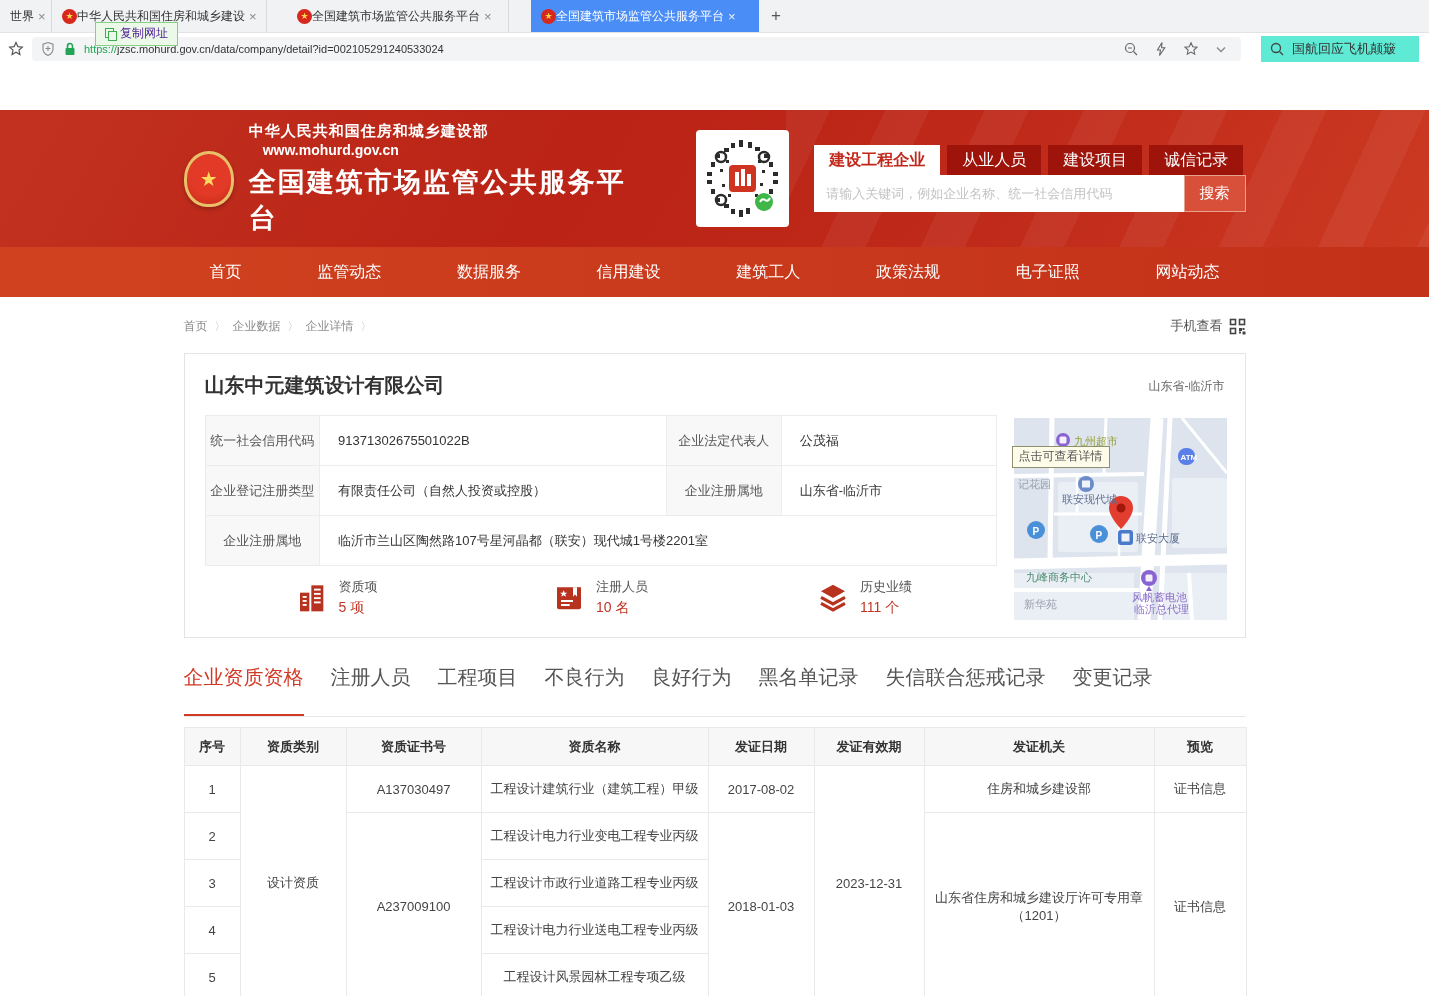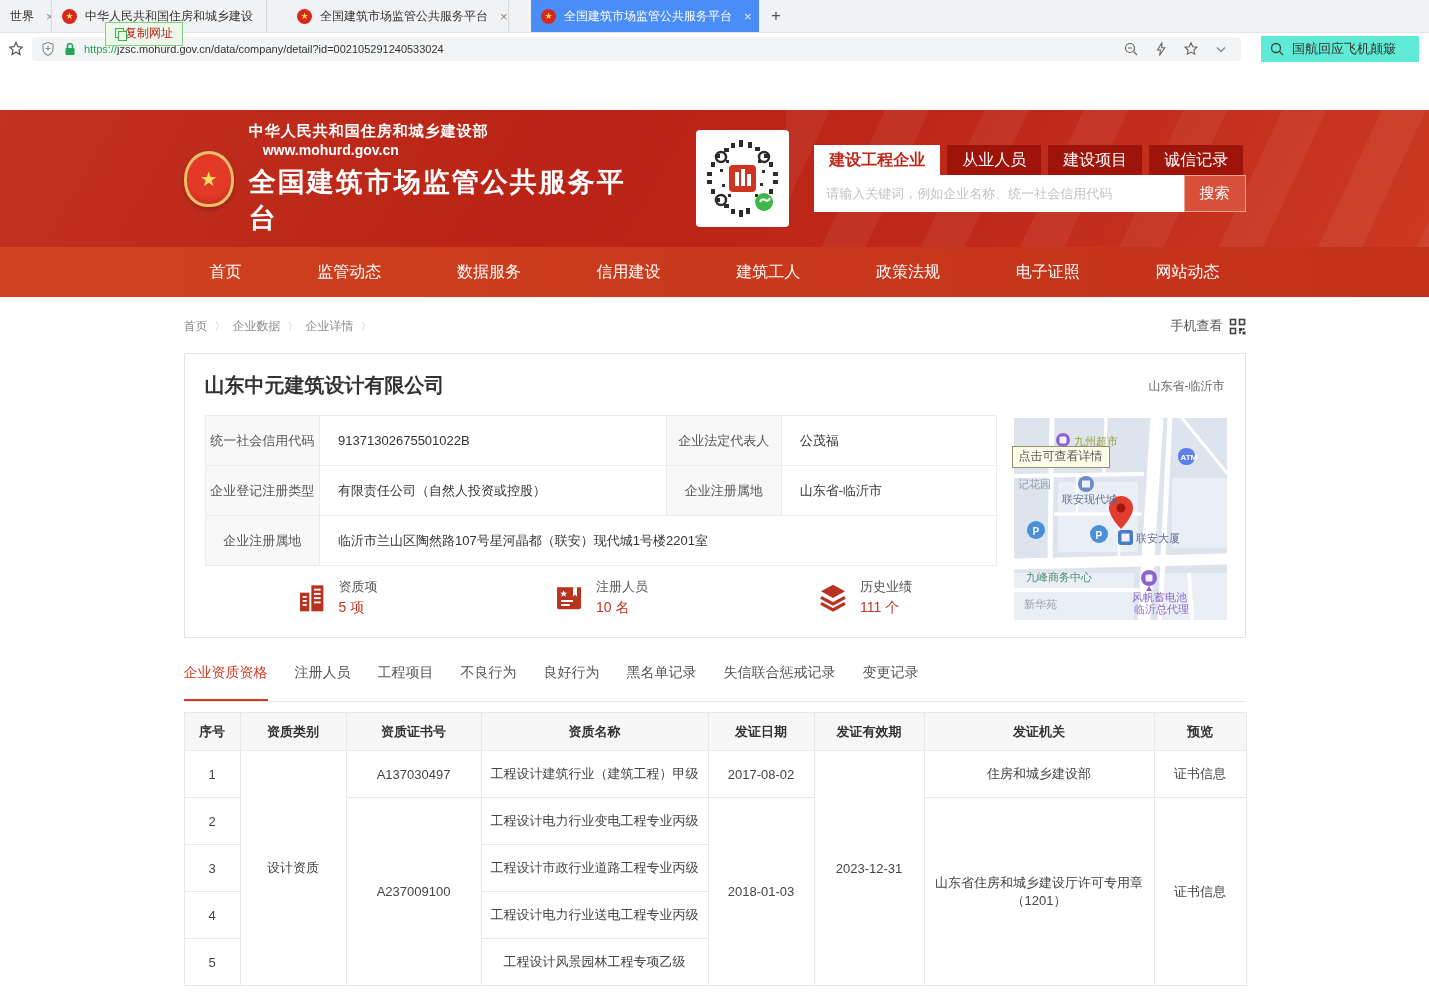--- a/index.html
+++ b/index.html
@@ -2,28 +2,28 @@
 <html><head>
 <meta charset="utf-8">
 <style>
   * { margin:0; padding:0; box-sizing:border-box; }
   body {
     width:1429px; height:996px; overflow:hidden; background:#fff;
     font-family:"Liberation Sans","DejaVu Sans",sans-serif; position:relative;
   }
   
   .tabbar { height:33px; background:#f1f2f4; display:flex; align-items:stretch; position:relative; border-bottom:1px solid #e3e3e3;}
-  .btab { display:flex; align-items:center; gap:8px; padding:0 10px; font-size:12px; color:#333; border-right:1px solid #d9d9d9; white-space:nowrap; overflow:hidden; }
+  .btab { display:flex; align-items:center; gap:0; padding:0 10px; font-size:12px; color:#333; border-right:1px solid #d9d9d9; white-space:nowrap; overflow:hidden; }
   .btab .close { color:#8a8a8a; font-size:13px; margin-left:4px; }
   .btab.cut { width:52px; border-right:1px solid #d9d9d9; }
   .btab.active { background:#4a8df7; color:#fff; border-right:none; }
   .btab.active .close { color:#e8f0ff; }
   .emblem-mini { width:15px; height:15px; border-radius:50%; background:#d7281e; display:inline-flex; align-items:center; justify-content:center; color:#ffd34d; font-size:9px; flex:0 0 auto; }
   .newtab { width:34px; display:flex; align-items:center; justify-content:center; font-size:17px; color:#555; }
-  .copy-tip { position:absolute; left:105px; top:22px; z-index:5; background:#ecf9e9; border:1px solid #86cf84; color:#b91c1c; font-size:12px; padding:2px 9px 3px; display:flex; align-items:center; }
+  .copy-tip { position:absolute; left:95px; top:22px; z-index:5; background:#ecf9e9; border:1px solid #86cf84; color:#4c1d95; font-size:12px; padding:2px 9px 3px; display:flex; align-items:center; gap:5px; }
   .copy-ico { width:10px; height:11px; position:relative; display:inline-block; }
   .copy-ico:before, .copy-ico:after { content:""; position:absolute; width:7px; height:8px; border:1px solid #3fae52; background:#ecf9e9; }
   .copy-ico:before { left:0; top:0; } .copy-ico:after { left:3px; top:3px; }
   .urlrow { height:32px; background:#fff; display:flex; align-items:center; padding:0 10px 0 8px; gap:8px; }
   .urlfield { flex:1; height:24px; background:#f3f4f5; border-radius:4px; display:flex; align-items:center; padding:0 8px; gap:6px; }
   .url-text { font-size:11px; color:#333; flex:1; white-space:nowrap; overflow:hidden; }
   .url-text .scheme { color:#21a453; }
   .url-icons { display:flex; align-items:center; gap:14px; margin-right:4px; }
   .chrome-search { width:158px; height:26px; background:#5eead4; display:flex; align-items:center; gap:7px; padding:0 8px; font-size:13px; color:#333; margin-left:12px; }
   .icon16 { width:16px; height:16px; display:inline-block; flex:0 0 auto; }
@@ -65,21 +65,21 @@
   td.ilabel { width:111px; background:#f8f8f8; text-align:center; color:#555; }
   td.ival { color:#333; padding-left:18px; }
   .stats { width:792px; margin-top:12px; display:flex; }
   .stat { flex:1; display:flex; align-items:center; justify-content:center; gap:11px; cursor:pointer; }
   .stat .txt .lab { font-size:13px; color:#555; }
   .stat .txt .val { font-size:14px; color:#c03523; margin-top:3px; }
   .map-wrap { position:absolute; top:64px; right:18px; width:213px; height:202px; cursor:pointer; }
   .map-tip { position:absolute; top:-4px; left:-2px; background:#fdfdе8; background:#fcfce8; border:1px solid #90906e; color:#555; font-size:12px; padding:1px 6px 2px; z-index:3; white-space:nowrap;margin-top:32px; }
   
   .sec-tabs { margin-top:26px; border-bottom:1px solid #e6e6e6; display:flex; gap:27px; }
-  .sec-tab { font-size:14px; color:#555; padding-bottom:17px; cursor:pointer; }
+  .sec-tab { font-size:20px; color:#555; padding-bottom:23px; cursor:pointer; }
   .sec-tab.active { color:#d03a26; border-bottom:2px solid #d03a26; }
   
   table.data { border-collapse:collapse; width:100%; margin-top:10px; table-layout:fixed; }
   table.data th { background:#f7f7f7; border:1px solid #e9e9e9; height:38px; font-size:13px; color:#333; font-weight:bold; }
   table.data td { border:1px solid #e9e9e9; height:47px; text-align:center; font-size:13px; color:#444; padding:4px 8px; }
   td.cert-link { color:#e4503a; cursor:pointer; }
   svg text { font-family:"Liberation Sans","DejaVu Sans",sans-serif; }
 </style>
 </head>
 <body>

